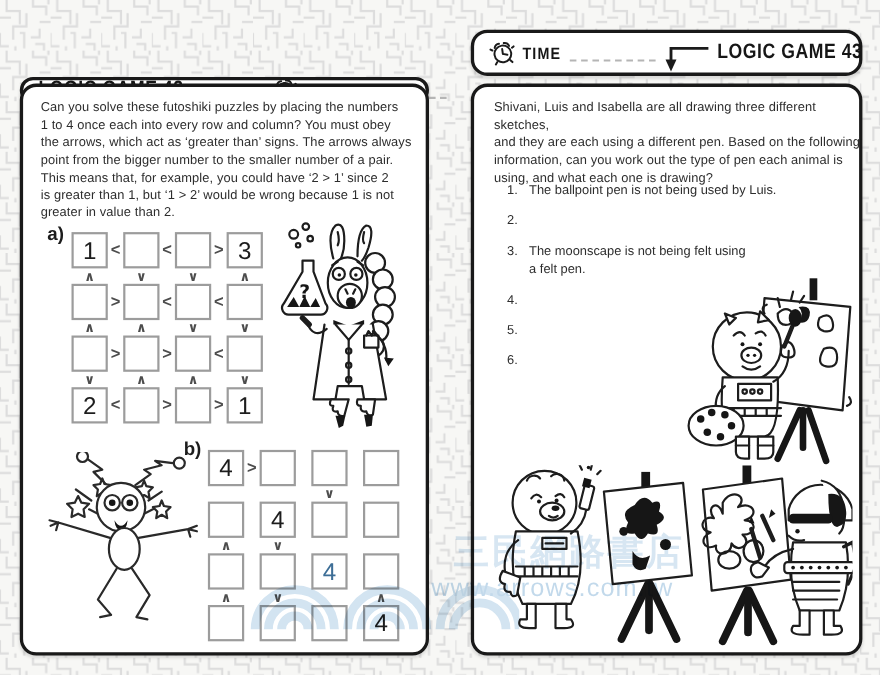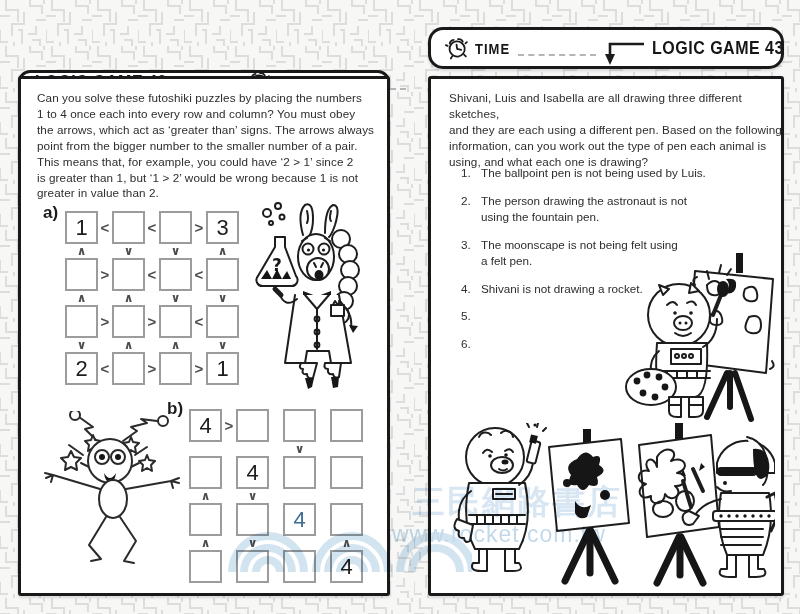--- a/index.html
+++ b/index.html
@@ -5,21 +5,21 @@
   html,body{margin:0;padding:0;}
   body{width:800px;height:614px;position:relative;overflow:hidden;background:#f6f6f4;
        font-family:"Liberation Sans","DejaVu Sans",sans-serif;color:#222;}
   .maze-bg{position:absolute;left:0;top:0;width:800px;height:614px;}
 
   
   .hdr{position:absolute;background:#fff;border:3px solid #191919;border-radius:15px;
        display:flex;align-items:center;box-sizing:border-box;box-shadow:0 2px 3px rgba(0,0,0,.12);}
   .left-hdr{left:18px;top:27px;width:372px;height:24px;padding:0 14px;margin-top:43px;}
   .right-hdr{left:428px;top:27px;width:356px;height:42px;padding:0 12px;}
-  .page-body{position:absolute;background:#fff;border:3px solid #191919;border-radius:3px;
+  .page-body{position:absolute;background:#fff;border:3px solid #191919;border-radius:15px;
        box-sizing:border-box;box-shadow:0 2px 3px rgba(0,0,0,.12);}
   .left-body{left:18px;top:76px;width:372px;height:520px;}
   .right-body{left:428px;top:76px;width:356px;height:520px;}
 
   .hdr-title{font-size:16px;font-weight:700;letter-spacing:.5px;color:#161616;
        display:inline-block;transform:scaleY(1.18);white-space:nowrap;}
   .hdr-arrow{margin:12px 0 0 8px;flex:0 0 auto;}
   .hdr-arrow.down-left{margin:10px 6px 0 auto;}
   .time-group{display:flex;align-items:center;margin-left:24px;}
   .right-hdr .time-group{margin-left:2px;}
@@ -304,31 +304,28 @@
 and they are each using a different pen. Based on the following
 information, can you work out the type of pen each animal is
 using, and what each one is drawing?</div>
   <div class="clues" id="clues">
       <div class="clue">
         <span class="clue-num">1.</span>
         <span class="clue-text">The ballpoint pen is not being used by Luis.</span>
       </div>
       <div class="clue">
         <span class="clue-num">2.</span>
-        <span class="clue-text">The person drawing the astronaut is not
-using the fountain pen.</span>
       </div>
       <div class="clue">
         <span class="clue-num">3.</span>
         <span class="clue-text">The moonscape is not being felt using
 a felt pen.</span>
       </div>
       <div class="clue">
         <span class="clue-num">4.</span>
-        <span class="clue-text">Shivani is not drawing a rocket.</span>
       </div>
       <div class="clue">
         <span class="clue-num">5.</span>
       </div>
       <div class="clue">
         <span class="clue-num">6.</span>
       </div>
     </div>
 
   <svg class="illus" style="left:192px;top:172px;" width="158" height="172" viewBox="0 0 158 172">
@@ -476,14 +473,14 @@
       <path d="M32,80 A24,24 0 0 1 80,80"></path>
       <path d="M44,80 A12,12 0 0 1 68,80"></path>
       <path d="M104,80 A36,36 0 0 1 176,80"></path>
       <path d="M116,80 A24,24 0 0 1 164,80"></path>
       <path d="M128,80 A12,12 0 0 1 152,80"></path>
       <path d="M188,80 A36,36 0 0 1 260,80"></path>
       <path d="M200,80 A24,24 0 0 1 248,80"></path>
     </g>
   </svg>
   <span class="wm-cjk">三民網路書店</span>
-  <span class="wm-url">www.rocket.com.tw</span>
+  <span class="wm-url">www.arrows.com.tw</span>
 </div>
 
 </body></html>

